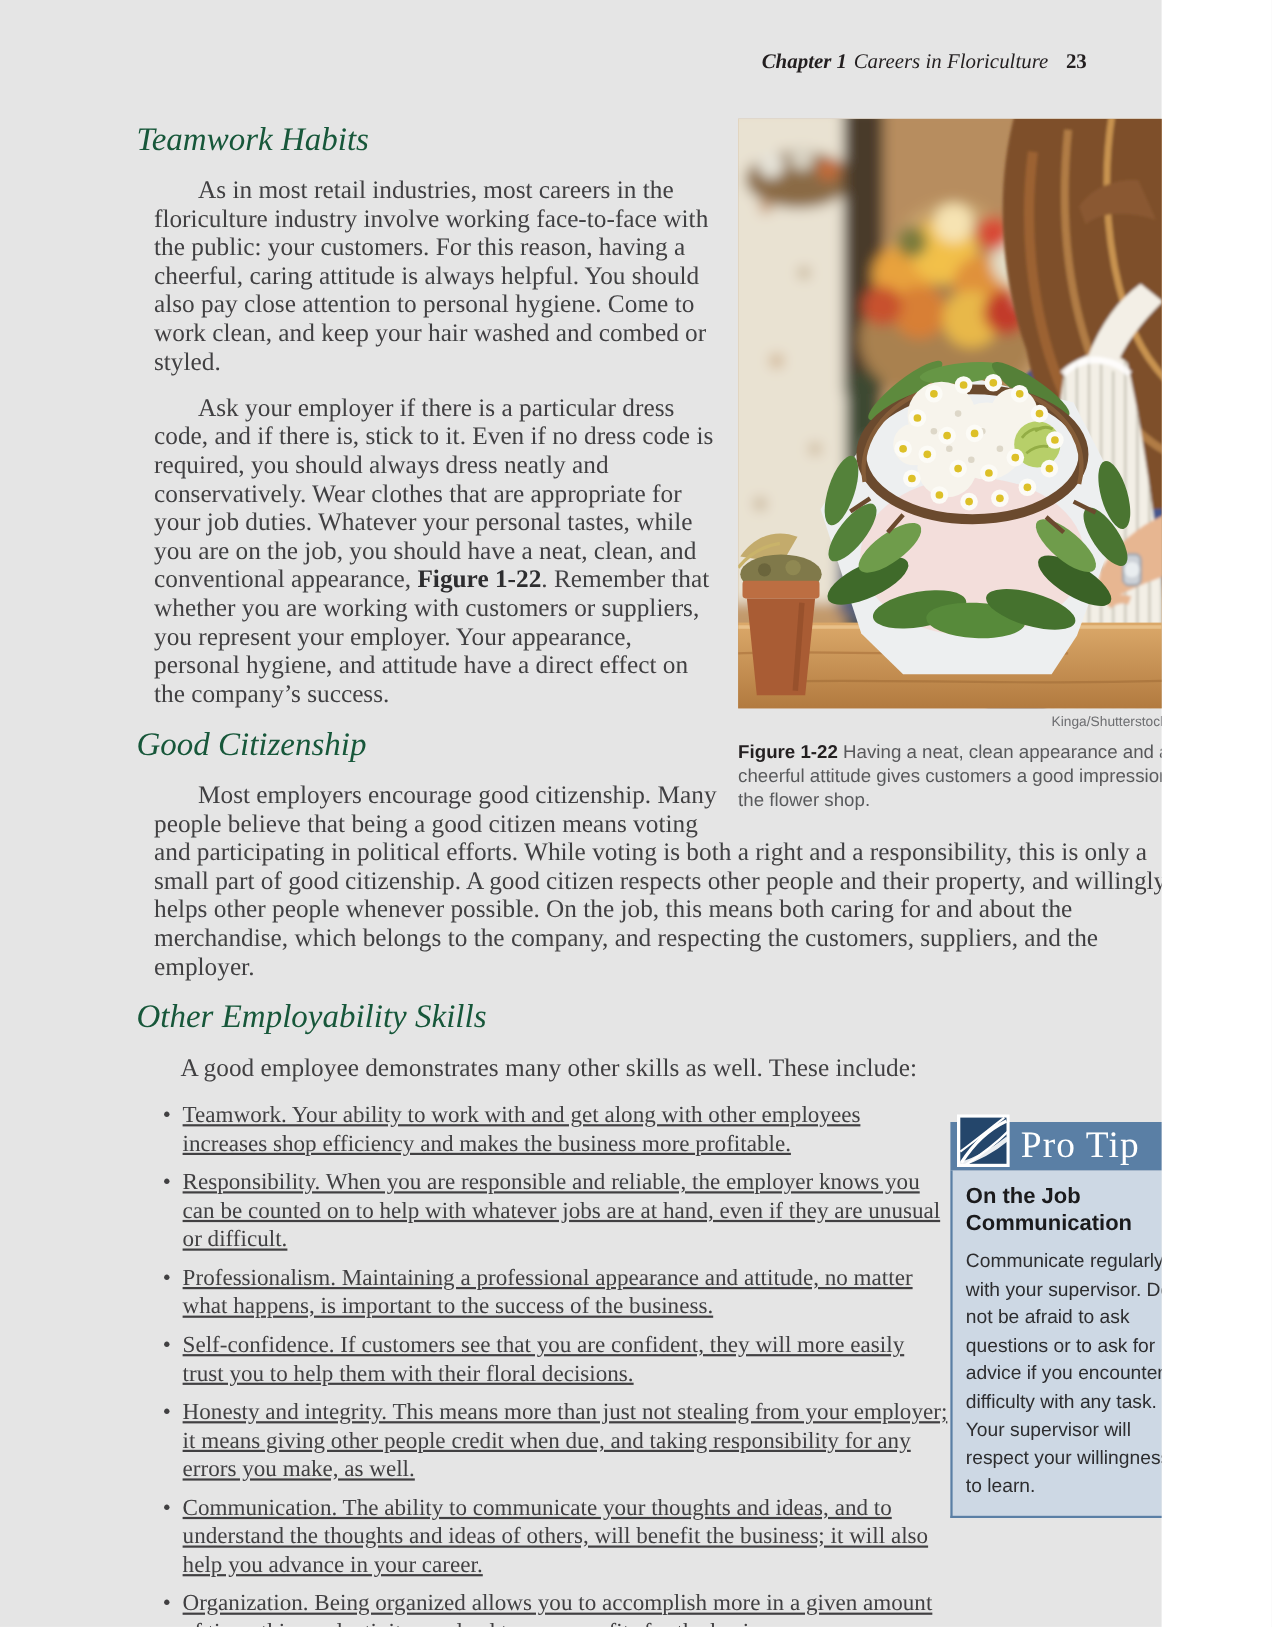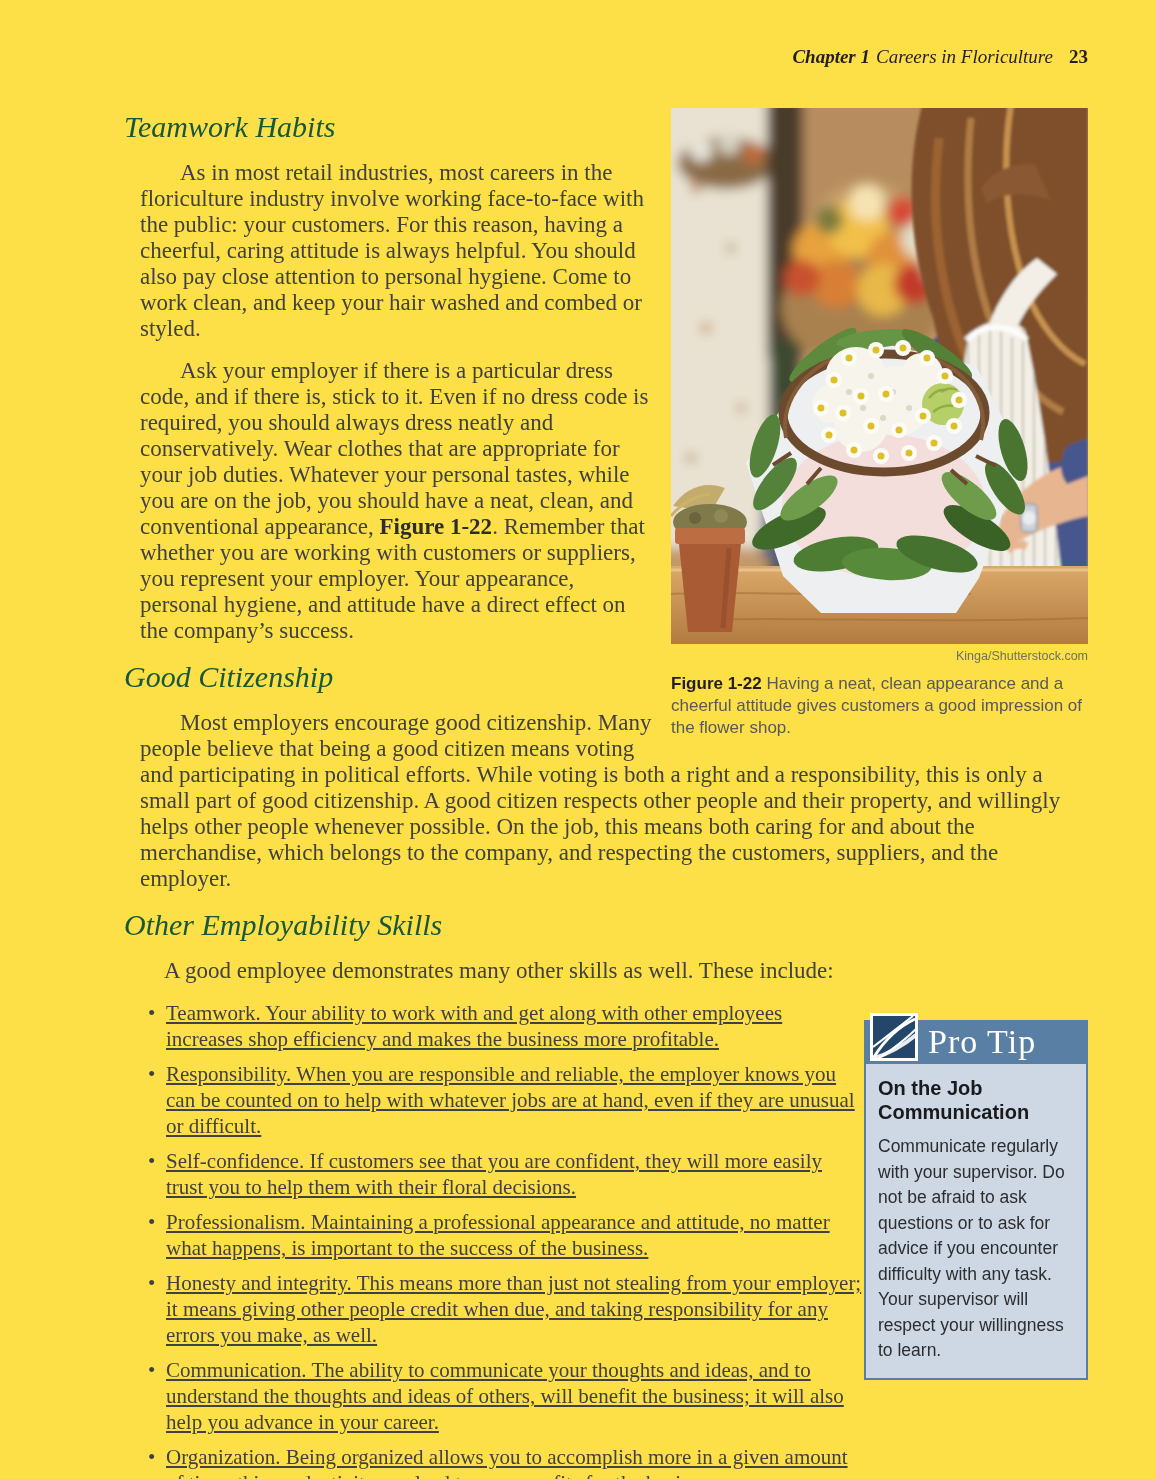--- a/index.html
+++ b/index.html
@@ -1,17 +1,17 @@
 <!DOCTYPE html>
 <html><head>
 <meta charset="utf-8">
 <style>
   html,body { margin:0; padding:0; background:#ffffff; }
   .page {
-    position:relative; width:1156px; height:1479px; background:#fde047;
+    position:relative; width:1056px; height:1479px; background:#e5e5e5;
     font-family:"Liberation Serif", serif; color:#414042; overflow:hidden;
   }
   
   .running-head {
     position:absolute; top:46px; right:68px; font-size:19px; color:#231f20;
     font-style:italic; white-space:nowrap;
   }
   .rh-chapter { font-weight:bold; }
   .rh-title { margin-left:6px; }
   .rh-page { font-style:normal; font-weight:bold; margin-left:16px; }
@@ -319,22 +319,22 @@
     <p class="body indent"><span>Ask your employer if there is a particular dress code, and if there is, stick to it. Even if no dress code is required, you should always dress neatly and conservatively. Wear clothes that are appropriate for your job duties. Whatever your personal tastes, while you are on the job, you should have a neat, clean, and conventional appearance, </span><span class="figref">Figure 1-22</span><span>. Remember that whether you are working with customers or suppliers, you represent your employer. Your appearance, personal hygiene, and attitude have a direct effect on the company’s success.</span></p>
 
     <h2 class="sect">Good Citizenship</h2>
     <p class="body indent">Most employers encourage good citizenship. Many people believe that being a good citizen means voting and participating in political efforts. While voting is both a right and a responsibility, this is only a small part of good citizenship. A good citizen respects other people and their property, and willingly helps other people whenever possible. On the job, this means both caring for and about the merchandise, which belongs to the company, and respecting the customers, suppliers, and the employer.</p>
 
     <h2 class="sect">Other Employability Skills</h2>
     <p class="body skills-intro">A good employee demonstrates many other skills as well. These include:</p>
     <ul class="skills">
       <li>Teamwork. Your ability to work with and get along with other employees increases shop efficiency and makes the business more profitable.</li>
       <li>Responsibility. When you are responsible and reliable, the employer knows you can be counted on to help with whatever jobs are at hand, even if they are unusual or difficult.</li>
+      <li>Professionalism. Maintaining a professional appearance and attitude, no matter what happens, is important to the success of the business.</li>
       <li>Self-confidence. If customers see that you are confident, they will more easily trust you to help them with their floral decisions.</li>
-      <li>Professionalism. Maintaining a professional appearance and attitude, no matter what happens, is important to the success of the business.</li>
       <li>Honesty and integrity. This means more than just not stealing from your employer; it means giving other people credit when due, and taking responsibility for any errors you make, as well.</li>
       <li>Communication. The ability to communicate your thoughts and ideas, and to understand the thoughts and ideas of others, will benefit the business; it will also help you advance in your career.</li>
       <li>Organization. Being organized allows you to accomplish more in a given amount of time; this productivity can lead to more profits for the business.</li>
     </ul>
   </div>
 
   <div class="protip">
     <div class="protip-bar">
       <svg class="protip-logo" viewBox="0 0 48 48" xmlns="http://www.w3.org/2000/svg">
         <rect x="1.5" y="1.5" width="45" height="45" fill="#24466b" stroke="#ffffff" stroke-width="3"></rect>

